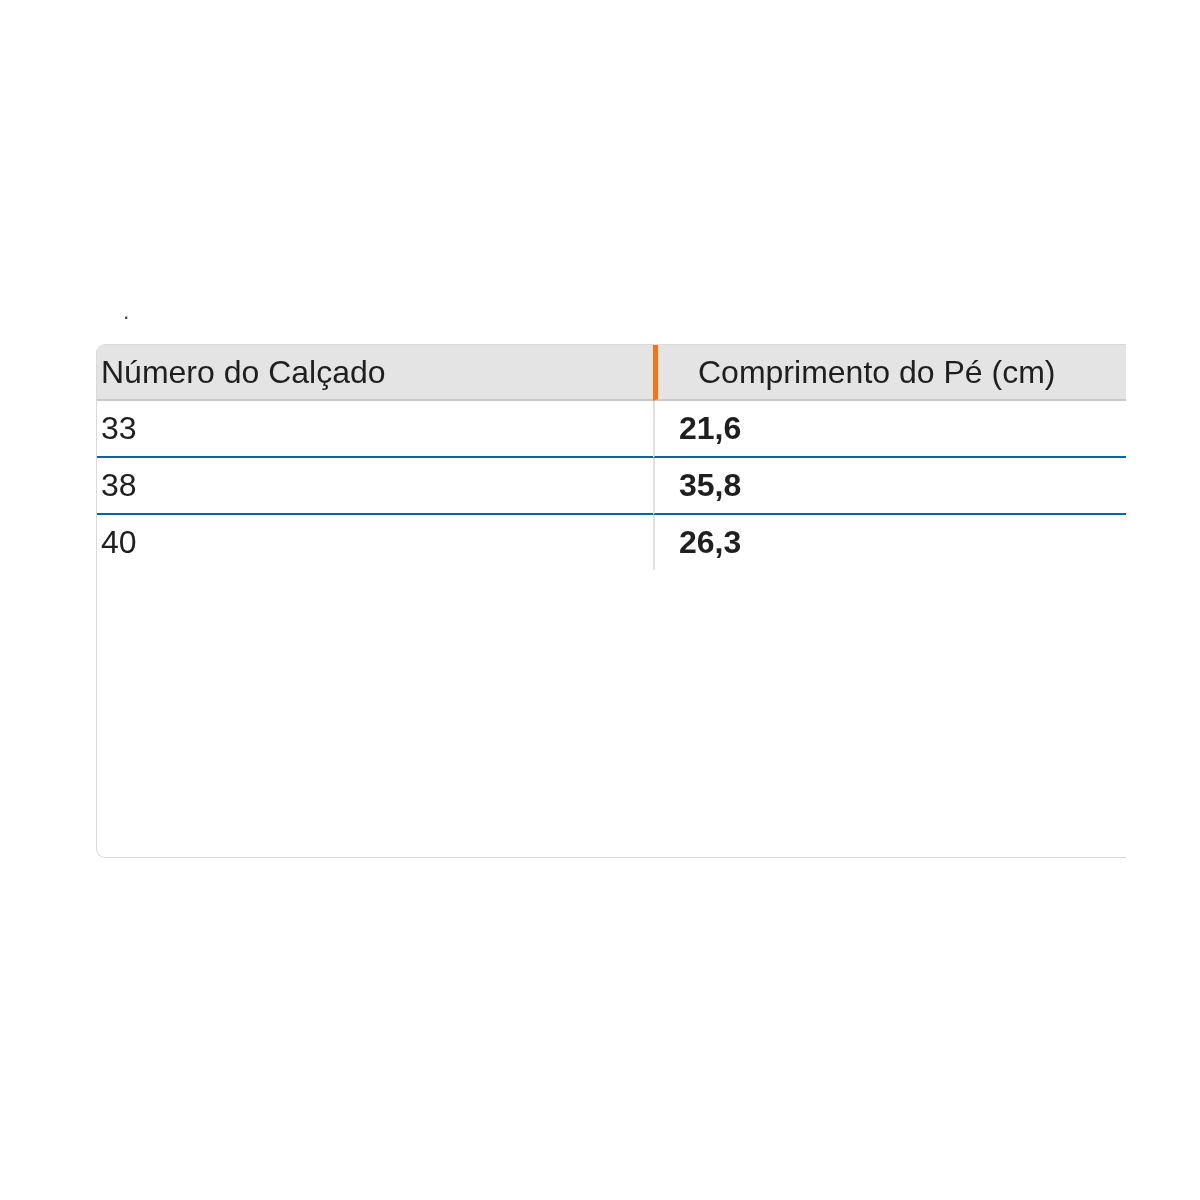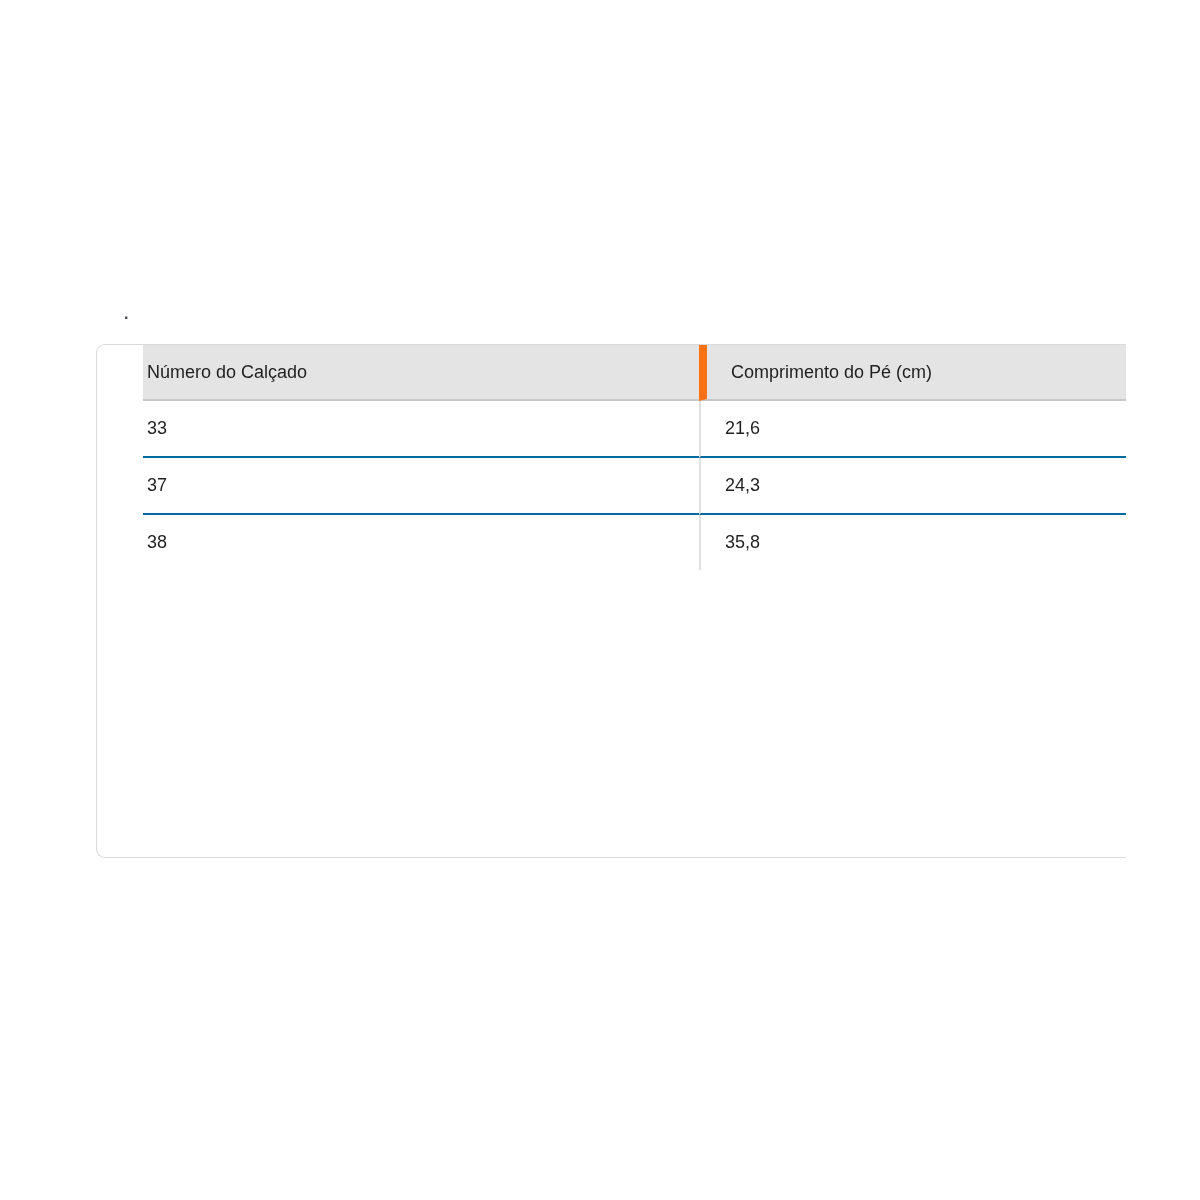--- a/index.html
+++ b/index.html
@@ -37,59 +37,59 @@
     overflow: hidden;
     box-sizing: border-box;
     background: #ffffff;
   }
 
   table.size-table {
     border-collapse: separate;
     border-spacing: 0;
     table-layout: fixed;
     width: 1029px;
-    font-size: 18px;
+    font-size: 32px;
     font-weight: 400;
     color: #1f1f1f;
-    margin-left: 46px;
   }
 
   table.size-table col.c1 { width: 556px; }
   table.size-table col.c2 { width: 473px; }
 
   table.size-table th {
     background: #e4e4e4;
     height: 54px;
     text-align: left;
     vertical-align: middle;
     font-weight: 400;
     padding: 0 0 0 4px;
     border-bottom: 2px solid #c9c9c9;
     white-space: nowrap;
     overflow: hidden;
   }
 
   table.size-table th.c2 {
-    border-left: 8px solid #f97316;
-    padding-left: 24px;
+    border-left: 5px solid #f97316;
+    padding-left: 40px;
   }
 
   table.size-table td {
     height: 55px;
     vertical-align: middle;
     padding: 0 0 0 4px;
     border-bottom: 2px solid #0369a1;
     white-space: nowrap;
     overflow: hidden;
     background: #ffffff;
   }
 
   table.size-table td.c2 {
     border-left: 2px solid #e0e0e0;
     padding-left: 24px;
+    font-weight: bold;
   }
 
   table.size-table tr:last-child td {
     border-bottom: none;
   }
 </style>
 </head>
 <body>
 
 <span class="stray-dot">.</span>
@@ -105,22 +105,22 @@
         <th class="c1">Número do Calçado</th>
         <th class="c2">Comprimento do Pé (cm)</th>
       </tr>
     </thead>
     <tbody>
       <tr>
         <td class="c1">33</td>
         <td class="c2">21,6</td>
       </tr>
       <tr>
-        <td class="c1">37</td>
-        <td class="c2">24,3</td>
+        <td class="c1">38</td>
+        <td class="c2">35,8</td>
       </tr>
       <tr>
-        <td class="c1">38</td>
-        <td class="c2">35,8</td>
+        <td class="c1">40</td>
+        <td class="c2">26,3</td>
       </tr>
     </tbody>
   </table>
 </div>
 
 </body></html>

